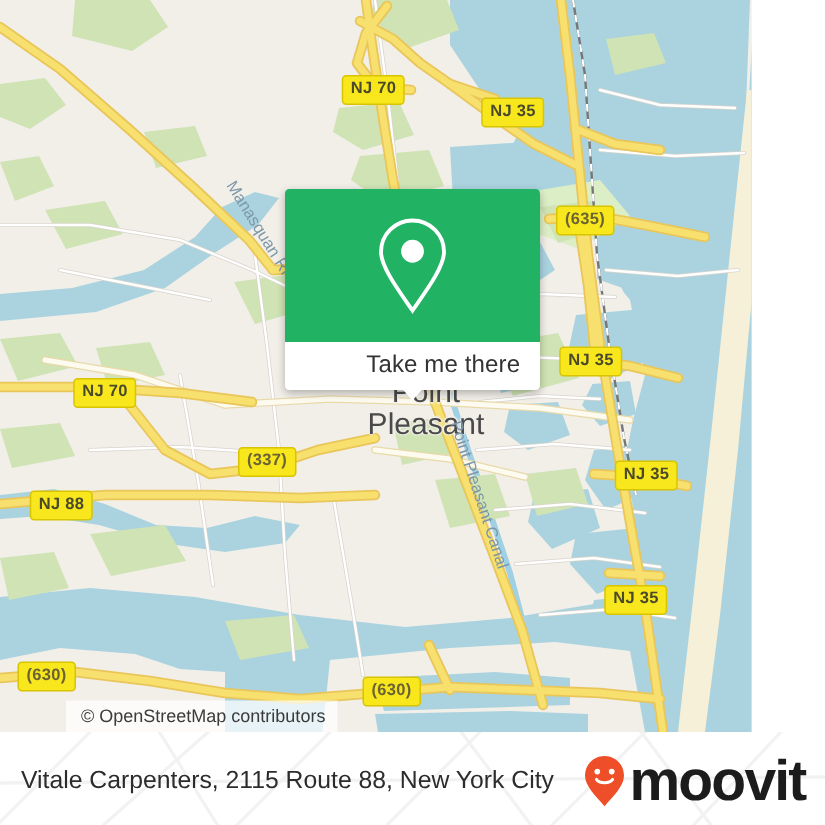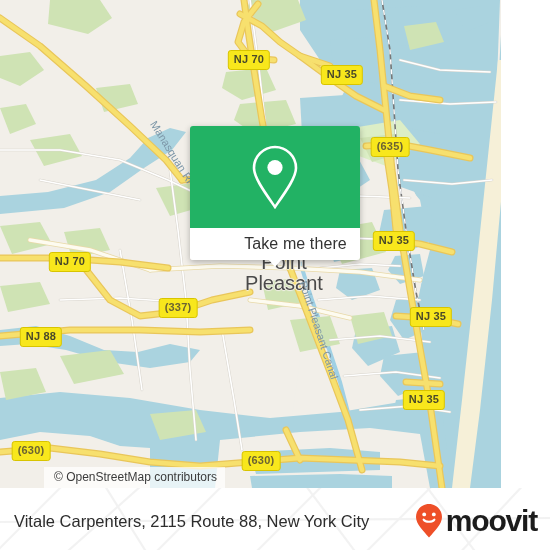--- a/index.html
+++ b/index.html
@@ -150,21 +150,21 @@
   #moovit-logo {
     position: absolute;
     right: 13px; top: 50%;
     transform: translateY(-50%);
     display: flex;
     align-items: center;
     gap: 2px;
   }
   #moovit-wordmark {
     color: #1c1c1c;
-    font-size: 30px;
+    font-size: 38px;
     font-weight: bold;
     letter-spacing: -1.2px;
     line-height: 1;
   }
 </style>
 </head>
 <body>
 
 <div id="map-area">
 

